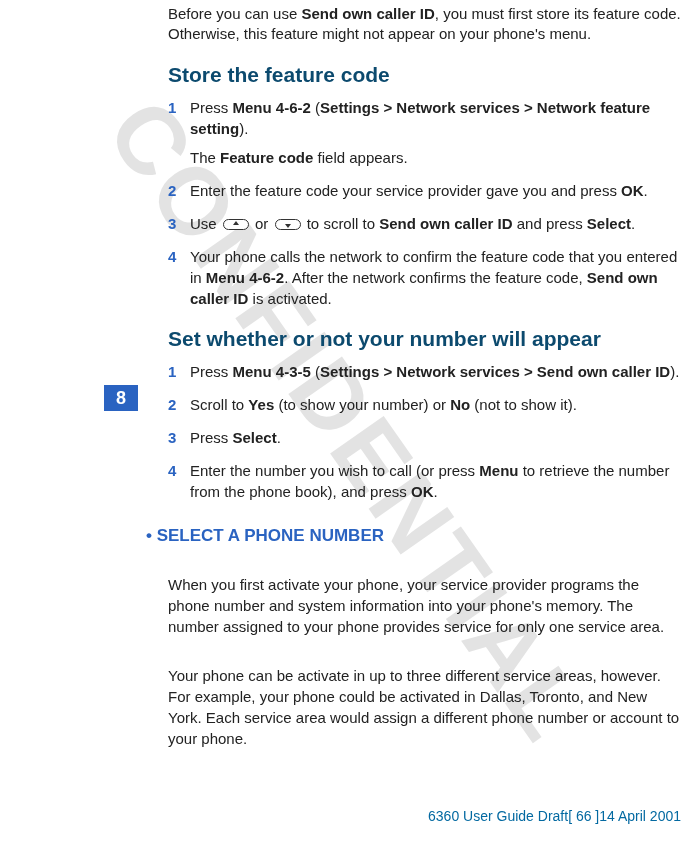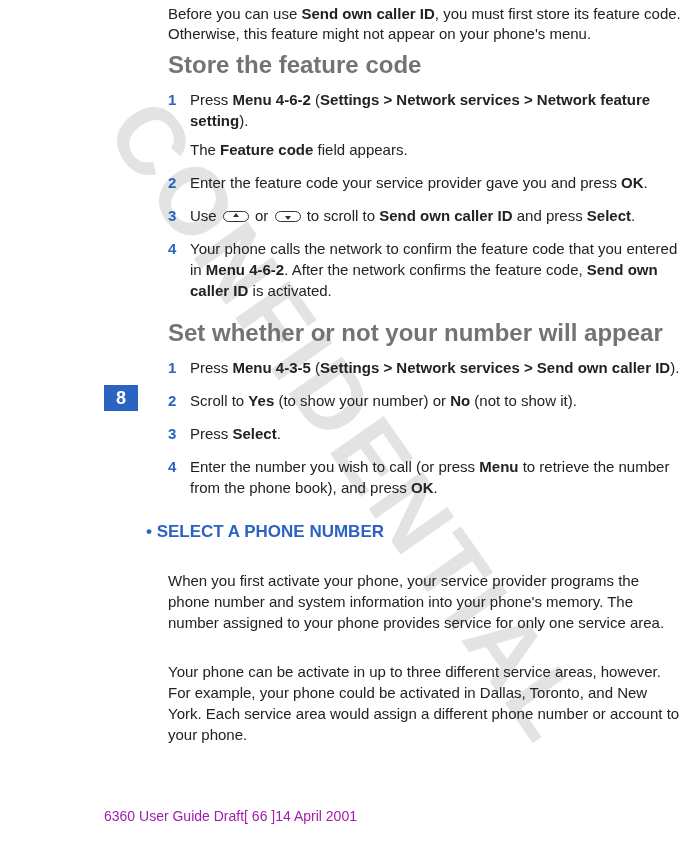--- a/index.html
+++ b/index.html
@@ -31,25 +31,25 @@
     position: relative;
     z-index: 2;
     padding: 4px 12px 0 0;
   }
   .content {
     margin-left: 168px;
     margin-right: 0;
   }
   .intro {
     line-height: 1.35;
-    margin-bottom: 6px;
+    margin-bottom: 18px;
   }
   h2.section {
-    color: #737373;
-    font-size: 24px;
+    color: #0c4a6e;
+    font-size: 21px;
     font-weight: 700;
     margin: 0 0 10px 0;
   }
   h2.bullet-section {
     color: #2a63c1;
     font-size: 17px;
     font-weight: 700;
     margin: 24px 0 14px -22px;
   }
   h2.bullet-section::before {
@@ -126,22 +126,22 @@
     text-align: center;
     line-height: 26px;
     z-index: 3;
   }
   .footer {
     position: absolute;
     bottom: 18px;
     left: 104px;
     right: 12px;
     display: flex;
-    justify-content: flex-start;
-    color: #a21caf;
+    justify-content: flex-end;
+    color: #0369a1;
     font-size: 14px;
     z-index: 3;
   }
   .footer .center { text-align: center; flex: 0 0 auto; }
 </style>
 </head>
 <body>
 
 <div class="watermark">CONFIDENTIAL</div>
 

